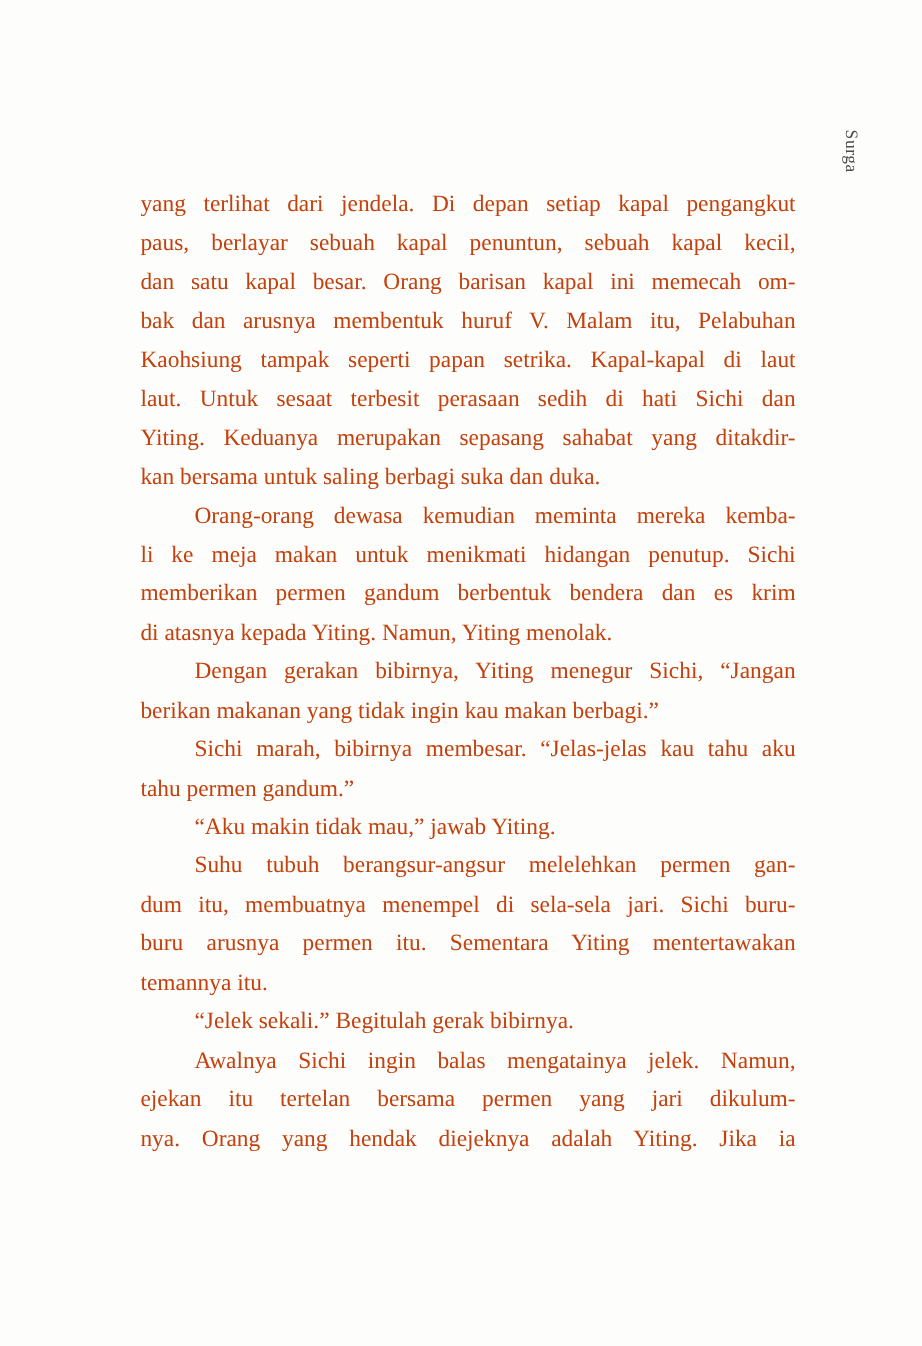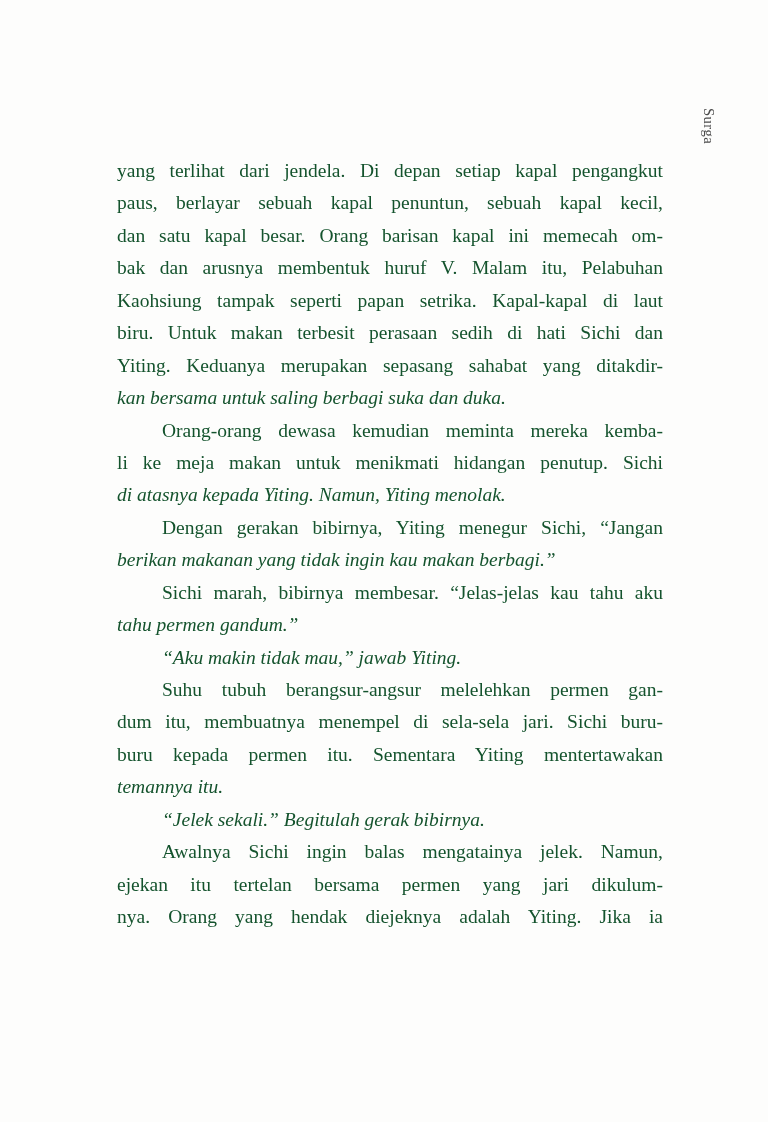--- a/index.html
+++ b/index.html
@@ -27,62 +27,62 @@
     font-size: 14.5px;
     letter-spacing: 0.5px;
     color: #4c4c4c;
   }
   .text-block {
     position: absolute;
     top: 155px;
     left: 117px;
     width: 546px;
     font-size: 19.5px;
-    color: #14532d;
+    color: #c2410c;
   }
   .line {
     line-height: 32.45px;
     height: 32.45px;
     text-align: justify;
     text-align-last: justify;
     white-space: normal;
     overflow: hidden;
   }
   .line.last {
     text-align-last: left;
-    font-style: italic;
   }
   .line.indent {
     padding-left: 45px;
   }
 </style>
 </head>
 <body>
 
 <div class="page">
   <div class="margin-label">Surga</div>
   <div class="text-block">
       <div class="line">yang terlihat dari jendela. Di depan setiap kapal pengangkut</div>
       <div class="line">paus, berlayar sebuah kapal penuntun, sebuah kapal kecil,</div>
       <div class="line">dan satu kapal besar. Orang barisan kapal ini memecah om-</div>
       <div class="line">bak dan arusnya membentuk huruf V. Malam itu, Pelabuhan</div>
       <div class="line">Kaohsiung tampak seperti papan setrika. Kapal-kapal di laut</div>
-      <div class="line">biru. Untuk makan terbesit perasaan sedih di hati Sichi dan</div>
+      <div class="line">laut. Untuk sesaat terbesit perasaan sedih di hati Sichi dan</div>
       <div class="line">Yiting. Keduanya merupakan sepasang sahabat yang ditakdir-</div>
       <div class="line last">kan bersama untuk saling berbagi suka dan duka.</div>
       <div class="line indent">Orang-orang dewasa kemudian meminta mereka kemba-</div>
       <div class="line">li ke meja makan untuk menikmati hidangan penutup. Sichi</div>
+      <div class="line">memberikan permen gandum berbentuk bendera dan es krim</div>
       <div class="line last">di atasnya kepada Yiting. Namun, Yiting menolak.</div>
       <div class="line indent">Dengan gerakan bibirnya, Yiting menegur Sichi, “Jangan</div>
       <div class="line last">berikan makanan yang tidak ingin kau makan berbagi.”</div>
       <div class="line indent">Sichi marah, bibirnya membesar. “Jelas-jelas kau tahu aku</div>
       <div class="line last">tahu permen gandum.”</div>
       <div class="line indent last">“Aku makin tidak mau,” jawab Yiting.</div>
       <div class="line indent">Suhu tubuh berangsur-angsur melelehkan permen gan-</div>
       <div class="line">dum itu, membuatnya menempel di sela-sela jari. Sichi buru-</div>
-      <div class="line">buru kepada permen itu. Sementara Yiting mentertawakan</div>
+      <div class="line">buru arusnya permen itu. Sementara Yiting mentertawakan</div>
       <div class="line last">temannya itu.</div>
       <div class="line indent last">“Jelek sekali.” Begitulah gerak bibirnya.</div>
       <div class="line indent">Awalnya Sichi ingin balas mengatainya jelek. Namun,</div>
       <div class="line">ejekan itu tertelan bersama permen yang jari dikulum-</div>
       <div class="line">nya. Orang yang hendak diejeknya adalah Yiting. Jika ia</div>
     </div>
 </div>
 
 </body></html>

